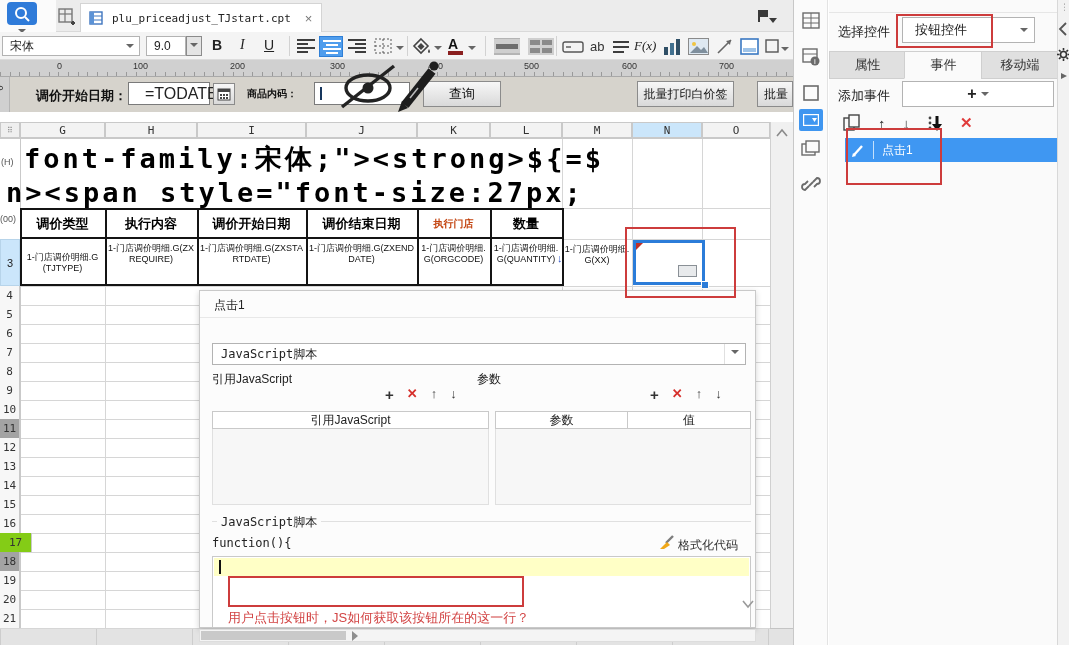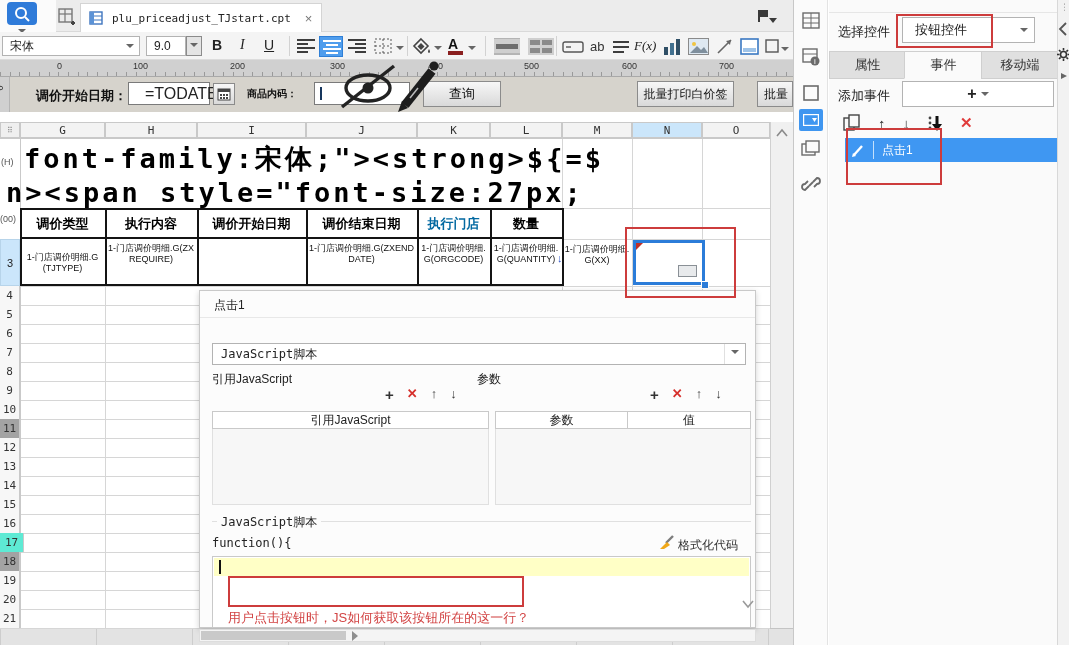--- a/index.html
+++ b/index.html
@@ -428,21 +428,21 @@
     <div class="abs mono" style="left: 0px; top: 343px; width: 20px; height: 19px; background: rgb(247, 247, 247); border-right: 1px solid rgb(201, 201, 201); font-size: 11px; color: rgb(51, 51, 51); display: flex; align-items: center; justify-content: center; z-index: 1;">7</div>
     <div class="abs mono" style="left: 0px; top: 362px; width: 20px; height: 19px; background: rgb(247, 247, 247); border-right: 1px solid rgb(201, 201, 201); font-size: 11px; color: rgb(51, 51, 51); display: flex; align-items: center; justify-content: center; z-index: 1;">8</div>
     <div class="abs mono" style="left: 0px; top: 381px; width: 20px; height: 19px; background: rgb(247, 247, 247); border-right: 1px solid rgb(201, 201, 201); font-size: 11px; color: rgb(51, 51, 51); display: flex; align-items: center; justify-content: center; z-index: 1;">9</div>
     <div class="abs mono" style="left: 0px; top: 400px; width: 20px; height: 19px; background: rgb(247, 247, 247); border-right: 1px solid rgb(201, 201, 201); font-size: 11px; color: rgb(51, 51, 51); display: flex; align-items: center; justify-content: center; z-index: 1;">10</div>
     <div class="abs mono" style="left: 0px; top: 419px; width: 20px; height: 19px; background: #a3a3a3; border-right: 1px solid rgb(201, 201, 201); font-size: 11px; color: rgb(51, 51, 51); display: flex; align-items: center; justify-content: center; z-index: 1;">11</div>
     <div class="abs mono" style="left: 0px; top: 438px; width: 20px; height: 19px; background: rgb(247, 247, 247); border-right: 1px solid rgb(201, 201, 201); font-size: 11px; color: rgb(51, 51, 51); display: flex; align-items: center; justify-content: center; z-index: 1;">12</div>
     <div class="abs mono" style="left: 0px; top: 457px; width: 20px; height: 19px; background: rgb(247, 247, 247); border-right: 1px solid rgb(201, 201, 201); font-size: 11px; color: rgb(51, 51, 51); display: flex; align-items: center; justify-content: center; z-index: 1;">13</div>
     <div class="abs mono" style="left: 0px; top: 476px; width: 20px; height: 19px; background: rgb(247, 247, 247); border-right: 1px solid rgb(201, 201, 201); font-size: 11px; color: rgb(51, 51, 51); display: flex; align-items: center; justify-content: center; z-index: 1;">14</div>
     <div class="abs mono" style="left: 0px; top: 495px; width: 20px; height: 19px; background: rgb(247, 247, 247); border-right: 1px solid rgb(201, 201, 201); font-size: 11px; color: rgb(51, 51, 51); display: flex; align-items: center; justify-content: center; z-index: 1;">15</div>
     <div class="abs mono" style="left: 0px; top: 514px; width: 20px; height: 19px; background: rgb(247, 247, 247); border-right: 1px solid rgb(201, 201, 201); font-size: 11px; color: rgb(51, 51, 51); display: flex; align-items: center; justify-content: center; z-index: 1;">16</div>
-    <div class="abs mono" style="left: 0px; top: 533px; width: 24px; height: 19px; background: #5eead4; border-right: 1px solid rgb(201, 201, 201); font-size: 11px; color: rgb(51, 51, 51); display: flex; align-items: center; justify-content: center; z-index: 1;">17</div>
+    <div class="abs mono" style="left: 0px; top: 533px; width: 32px; height: 19px; background: #84cc16; border-right: 1px solid rgb(201, 201, 201); font-size: 11px; color: rgb(51, 51, 51); display: flex; align-items: center; justify-content: center; z-index: 1;">17</div>
     <div class="abs mono" style="left: 0px; top: 552px; width: 20px; height: 19px; background: #a3a3a3; border-right: 1px solid rgb(201, 201, 201); font-size: 11px; color: rgb(51, 51, 51); display: flex; align-items: center; justify-content: center; z-index: 1;">18</div>
     <div class="abs mono" style="left: 0px; top: 571px; width: 20px; height: 19px; background: rgb(247, 247, 247); border-right: 1px solid rgb(201, 201, 201); font-size: 11px; color: rgb(51, 51, 51); display: flex; align-items: center; justify-content: center; z-index: 1;">19</div>
     <div class="abs mono" style="left: 0px; top: 590px; width: 20px; height: 19px; background: rgb(247, 247, 247); border-right: 1px solid rgb(201, 201, 201); font-size: 11px; color: rgb(51, 51, 51); display: flex; align-items: center; justify-content: center; z-index: 1;">20</div>
     <div class="abs mono" style="left: 0px; top: 609px; width: 20px; height: 19px; background: rgb(247, 247, 247); border-right: 1px solid rgb(201, 201, 201); font-size: 11px; color: rgb(51, 51, 51); display: flex; align-items: center; justify-content: center; z-index: 1;">21</div>
     <div class="abs hl" style="left: 0px; top: 286px; width: 770px; height: 1px;"></div>
     <div class="abs hl" style="left: 0px; top: 305px; width: 770px; height: 1px;"></div>
     <div class="abs hl" style="left: 0px; top: 324px; width: 770px; height: 1px;"></div>
     <div class="abs hl" style="left: 0px; top: 343px; width: 770px; height: 1px;"></div>
     <div class="abs hl" style="left: 0px; top: 362px; width: 770px; height: 1px;"></div>
     <div class="abs hl" style="left: 0px; top: 381px; width: 770px; height: 1px;"></div>
@@ -474,20 +474,21 @@
     <div class="abs blkl" style="left: 417px; top: 208px; width: 2px; height: 78px; z-index: 2;"></div>
     <div class="abs blkl" style="left: 490px; top: 208px; width: 2px; height: 78px; z-index: 2;"></div>
     <div class="abs blkl" style="left: 562px; top: 208px; width: 2px; height: 78px; z-index: 2;"></div>
     <div class="abs blkl" style="left: 20px; top: 208px; width: 544px; height: 2px; z-index: 2;"></div>
     <div class="abs blkl" style="left: 20px; top: 237px; width: 544px; height: 2px; z-index: 2;"></div>
     <div class="abs blkl" style="left: 20px; top: 284px; width: 544px; height: 2px; z-index: 2;"></div>
     <div class="abs" style="left: 22px; top: 210px; width: 81px; height: 27px; font-size: 13px; font-weight: 700; color: rgb(0, 0, 0); display: flex; align-items: center; justify-content: center; z-index: 3;">调价类型</div>
     <div class="abs" style="left: 107px; top: 210px; width: 88px; height: 27px; font-size: 13px; font-weight: 700; color: rgb(0, 0, 0); display: flex; align-items: center; justify-content: center; z-index: 3;">执行内容</div>
     <div class="abs" style="left: 199px; top: 210px; width: 105px; height: 27px; font-size: 13px; font-weight: 700; color: rgb(0, 0, 0); display: flex; align-items: center; justify-content: center; z-index: 3;">调价开始日期</div>
     <div class="abs" style="left: 308px; top: 210px; width: 107px; height: 27px; font-size: 13px; font-weight: 700; color: rgb(0, 0, 0); display: flex; align-items: center; justify-content: center; z-index: 3;">调价结束日期</div>
-    <div class="abs" style="left: 419px; top: 210px; width: 69px; height: 27px; font-size: 13px; font-weight: 700; color: #0369a1; display: flex; align-items: center; justify-content: center; z-index: 3;">执行门店</div>
+    <div class="abs" style="left: 419px; top: 210px; width: 69px; height: 27px; font-size: 10px; font-weight: 700; color: #c2410c; display: flex; align-items: center; justify-content: center; z-index: 3;">执行门店</div>
     <div class="abs" style="left: 492px; top: 210px; width: 68px; height: 27px; font-size: 13px; font-weight: 700; color: rgb(0, 0, 0); display: flex; align-items: center; justify-content: center; z-index: 3;">数量</div>
     <div class="abs cellsmall" style="left: 23px; top: 252px; width: 79px; height: 39px; z-index: 3;">1-门店调价明细.G(TJTYPE)</div>
     <div class="abs cellsmall" style="left: 108px; top: 243px; width: 86px; height: 39px; z-index: 3;">1-门店调价明细.G(ZXREQUIRE)</div>
+    <div class="abs cellsmall" style="left: 200px; top: 243px; width: 103px; height: 39px; z-index: 3;">1-门店调价明细.G(ZXSTARTDATE)</div>
     <div class="abs cellsmall" style="left: 309px; top: 243px; width: 105px; height: 39px; z-index: 3;">1-门店调价明细.G(ZXENDDATE)</div>
     <div class="abs cellsmall" style="left: 420px; top: 243px; width: 67px; height: 39px; z-index: 3;">1-门店调价明细.G(ORGCODE)</div>
     <div class="abs cellsmall" style="left: 493px; top: 243px; width: 66px; height: 39px; z-index: 3;">1-门店调价明细.G(QUANTITY)</div>
   </div>
 
 </body></html>

